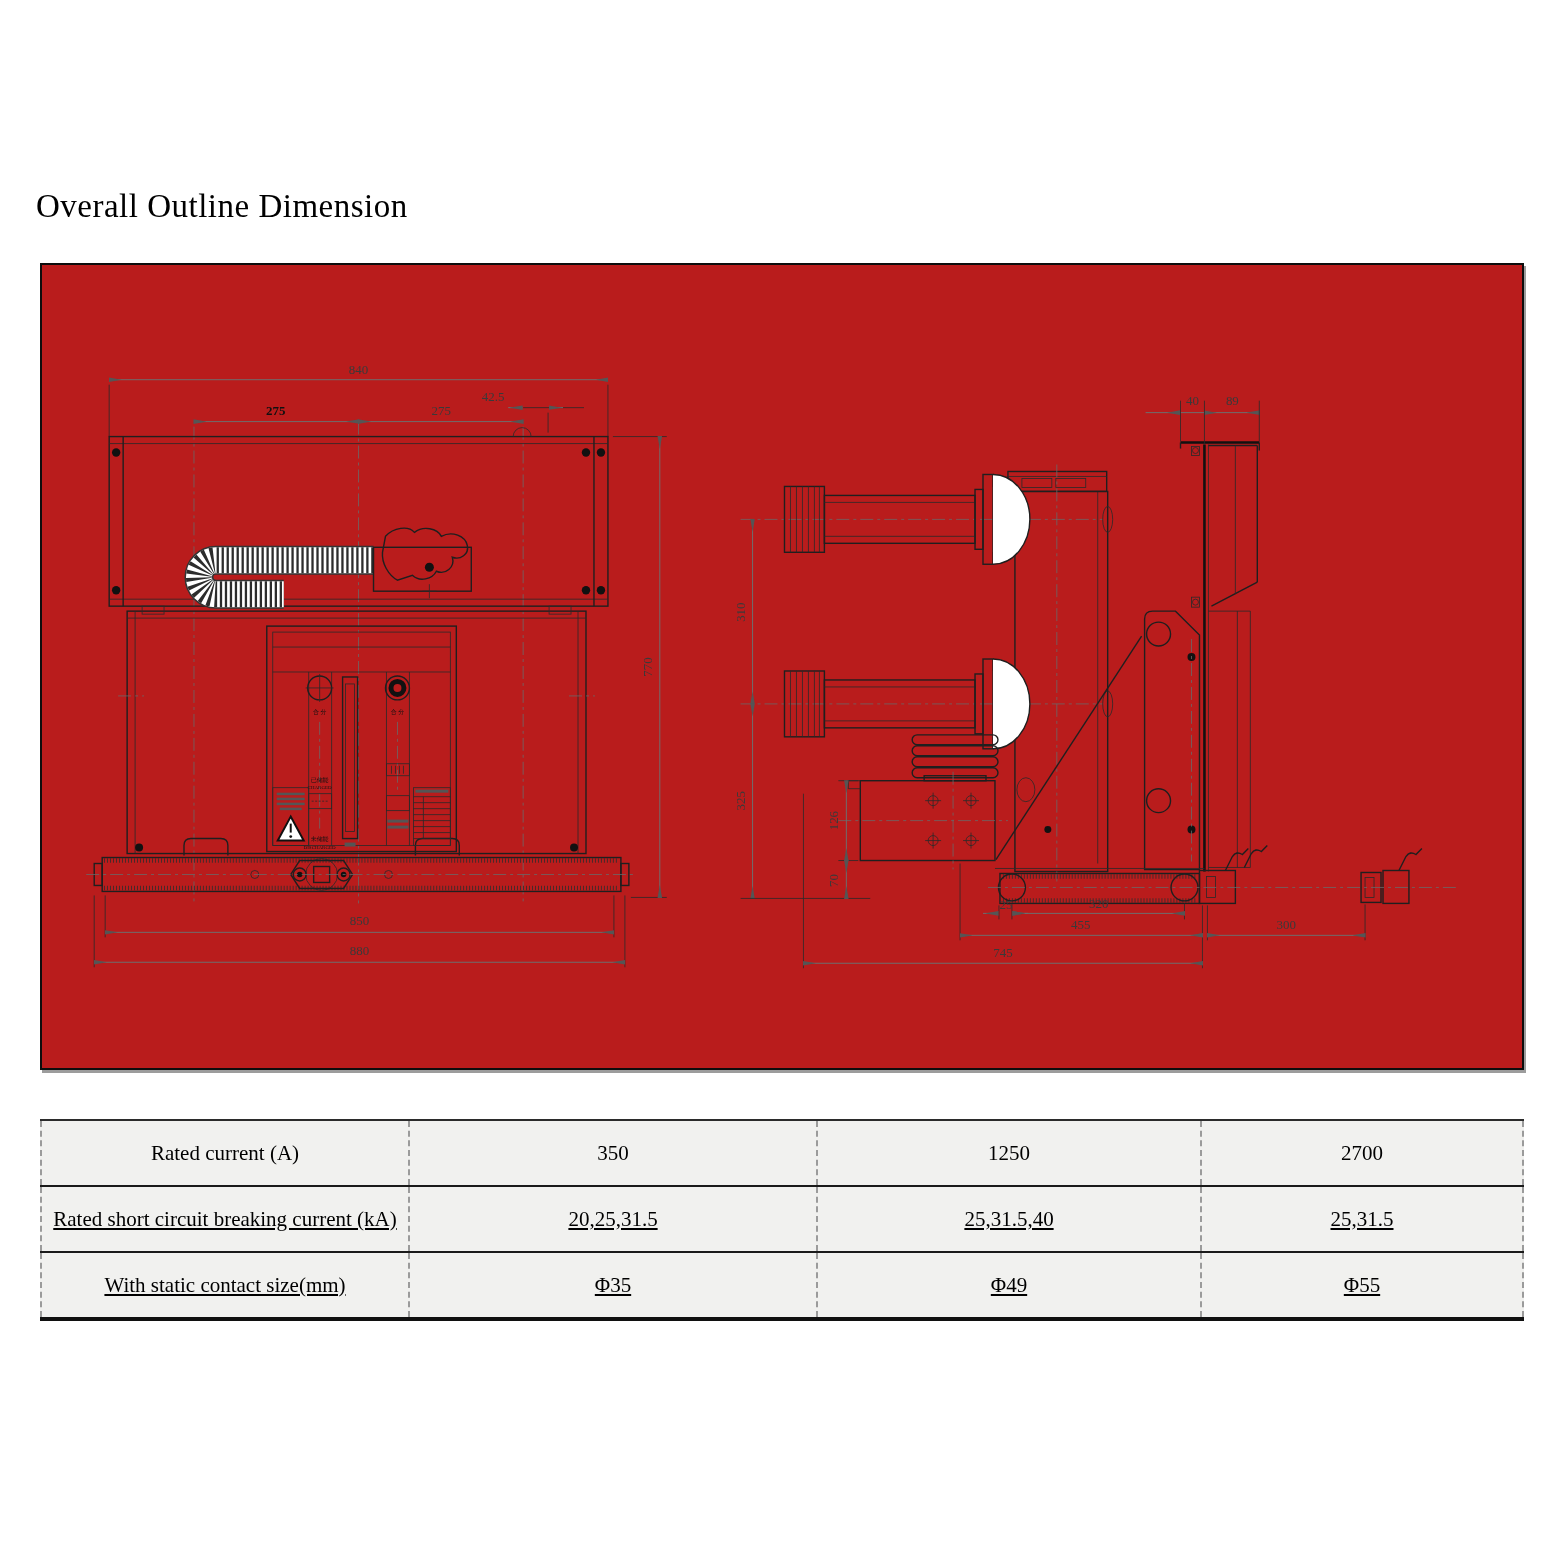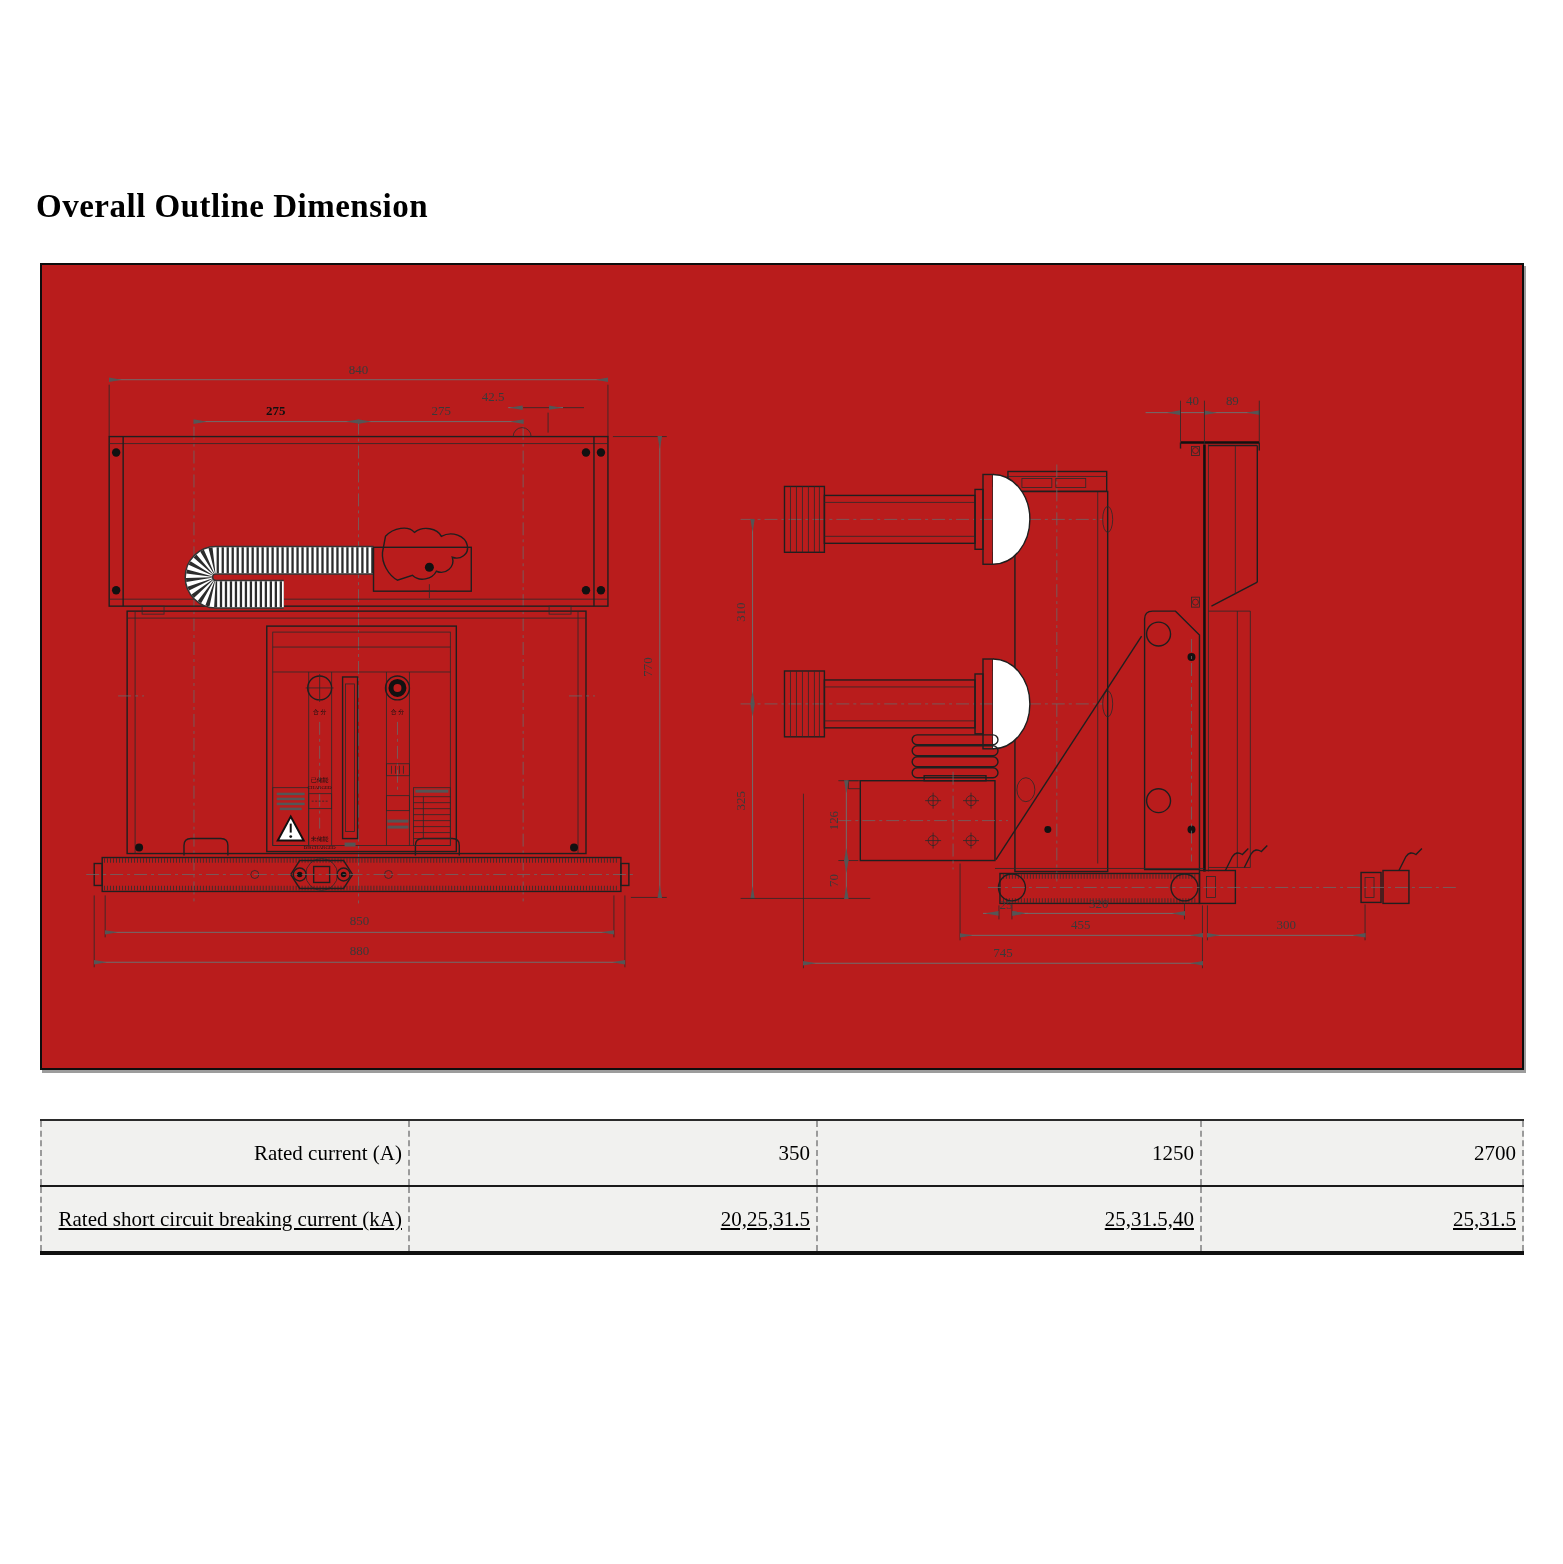--- a/index.html
+++ b/index.html
@@ -1,33 +1,33 @@
 <!DOCTYPE html>
 <html><head>
 <meta charset="utf-8">
 <style>
   html,body{margin:0;padding:0;background:#fff;}
   body{width:1563px;height:1564px;position:relative;font-family:"Liberation Serif",serif;color:#000;}
-  .page-title{position:absolute;left:36px;top:188px;font-size:33px;font-weight:bold;letter-spacing:.5px;}
+  .page-title{position:absolute;left:36px;top:188px;font-size:33px;font-weight:normal;letter-spacing:.5px;}
   .draw-box{position:absolute;left:40px;top:263px;width:1480px;height:803px;border:2px solid #0d0d0d;background:#b91c1c;box-shadow:2px 3px 0 #9c9c9c;}
   .draw-box svg{position:absolute;left:0;top:0;}
   
   .o{stroke:#1f1f1f;stroke-width:1.4;fill:none;}
   .t{stroke:#2a2a2a;stroke-width:.8;fill:none;}
   .d{stroke:#6e6e6e;stroke-width:1;fill:none;}
   .cl{stroke:#6a6a6a;stroke-width:.8;fill:none;stroke-dasharray:13 4 3 4;}
   .hz{stroke:#2e2e2e;stroke-width:4.5;fill:none;stroke-dasharray:0.8 2.2;}
   .bar{fill:#555;}
   text.dim{font:13px "Liberation Serif",serif;fill:#3a3a3a;text-anchor:middle;}
   text.dimb{font:13px "Liberation Serif",serif;font-weight:bold;fill:#111;text-anchor:middle;}
   text.tiny{font:6px "Liberation Serif",serif;fill:#111;text-anchor:middle;}
   text.tiny2{font:5px "Liberation Serif",serif;fill:#111;text-anchor:middle;}
   
   .spec-table{position:absolute;left:40px;top:1119px;width:1484px;border-collapse:collapse;table-layout:fixed;background:#f1f1ef;font-size:21px;border-top:2px solid #2b2b2b;border-bottom:4px solid #101010;}
-  .spec-table td{text-align:right;vertical-align:middle;height:64px;border-left:2px dashed #9b9b9b;border-right:2px dashed #9b9b9b;padding:0 6px;}
+  .spec-table td{text-align:center;vertical-align:middle;height:64px;border-left:2px dashed #9b9b9b;border-right:2px dashed #9b9b9b;padding:0 6px;}
   .spec-table tr + tr td{border-top:2px solid #1a1a1a;text-decoration:underline;}
 </style>
 </head>
 <body>
 
 <div class="page-title">Overall Outline Dimension</div>
 
 <div class="draw-box">
 <svg width="1480" height="803" viewBox="0 0 1483 805">
   <defs>
@@ -382,14 +382,20 @@
       <td>350</td>
       <td>1250</td>
       <td>2700</td>
     </tr>
     <tr>
       <td>Rated short circuit breaking current (kA)</td>
       <td>20,25,31.5</td>
       <td>25,31.5,40</td>
       <td>25,31.5</td>
     </tr>
+    <tr>
+      <td>With static contact size(mm)</td>
+      <td>Φ35</td>
+      <td>Φ49</td>
+      <td>Φ55</td>
+    </tr>
   </tbody>
 </table>
 
 </body></html>

